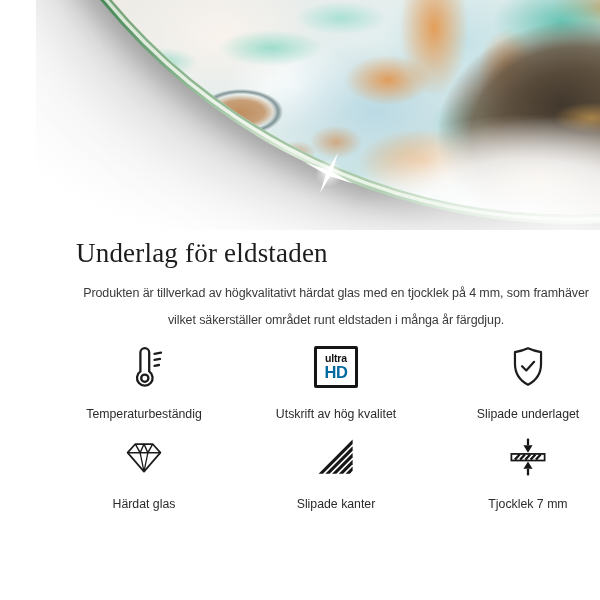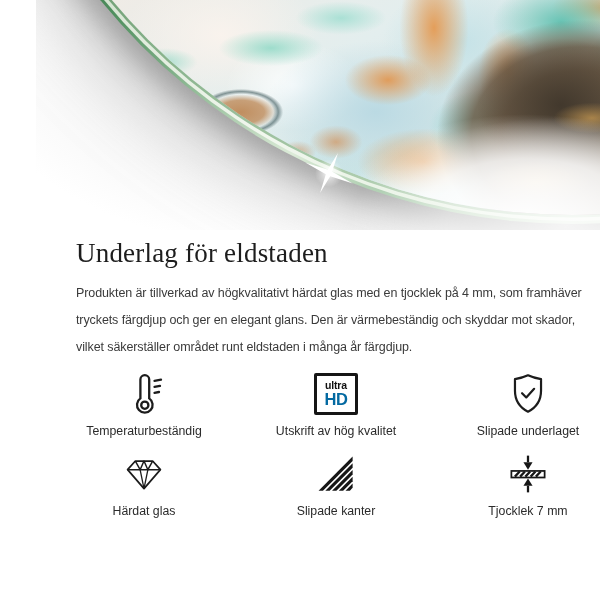--- a/index.html
+++ b/index.html
@@ -75,29 +75,29 @@
   .sparkle { position:absolute; left:261px; top:141px; width:64px; height:64px;
     transform:rotate(24deg); }
 
   
   .content { position:relative; }
   h1.title {
     margin:7px 40px 0; font-family:"Liberation Serif","DejaVu Serif",serif;
     font-weight:400; font-size:27px; line-height:33.5px; color:#1d1d1d; letter-spacing:0.2px;
   }
   h1.title span { display:block; }
-  .desc { margin:9px 40px 0; font-size:12.5px; line-height:27px; color:#3a3a3a; letter-spacing:-0.1px; }
+  .desc { margin:9px 40px 0; font-size:12.5px; line-height:27px; color:#3a3a3a; letter-spacing:-0.1px;text-align:center; }
   .desc span { display:block; white-space:nowrap; }
 
   
   .features { margin-top:9px; padding:0 12px; display:grid;
     grid-template-columns:1fr 1fr 1fr; row-gap:11px; }
   .feature { display:flex; flex-direction:column; align-items:center; }
   .icon-box { height:48px; display:flex; align-items:center; justify-content:center; }
-  .feature-label { margin-top:6px; font-size:12.3px; line-height:15px; color:#2b2b2b; }
+  .feature-label { margin-top:16px; font-size:12.3px; line-height:15px; color:#2b2b2b; }
   .ico { display:block; }
 
   .uhd-box { width:44px; height:42px; border:3px solid #151515; border-radius:2px;
     display:flex; flex-direction:column; align-items:center; justify-content:center; box-sizing:border-box; }
   .uhd-top { font-size:10.5px; font-weight:700; line-height:11px; color:#111; letter-spacing:-0.2px; }
   .uhd-bottom { font-size:16.5px; font-weight:700; line-height:16px; color:#0369a1; letter-spacing:-0.3px; }
 </style>
 </head>
 <body>
 
@@ -125,21 +125,20 @@
   </div>
 
   <div class="content">
 
     <h1 class="title">
       <span>Underlag för eldstaden</span>
     </h1>
 
     <p class="desc">
       <span>Produkten är tillverkad av högkvalitativt härdat glas med en tjocklek på 4 mm, som framhäver</span>
-      <span>tryckets färgdjup och ger en elegant glans. Den är värmebeständig och skyddar mot skador,</span>
       <span>vilket säkerställer området runt eldstaden i många år färgdjup.</span>
     </p>
 
     <div class="features">
 
       <div class="feature">
         <div class="icon-box">
           <svg class="ico" width="48" height="48" viewBox="0 0 48 48" fill="none" stroke="#1c1c1c" stroke-width="2.3" stroke-linecap="round">
             <path d="M20.4 28.4 V9.6 a4.4 4.4 0 0 1 8.8 0 V28.4 a7.8 7.8 0 1 1 -8.8 0 Z"></path>
             <circle cx="24.8" cy="35.2" r="3.6"></circle>

